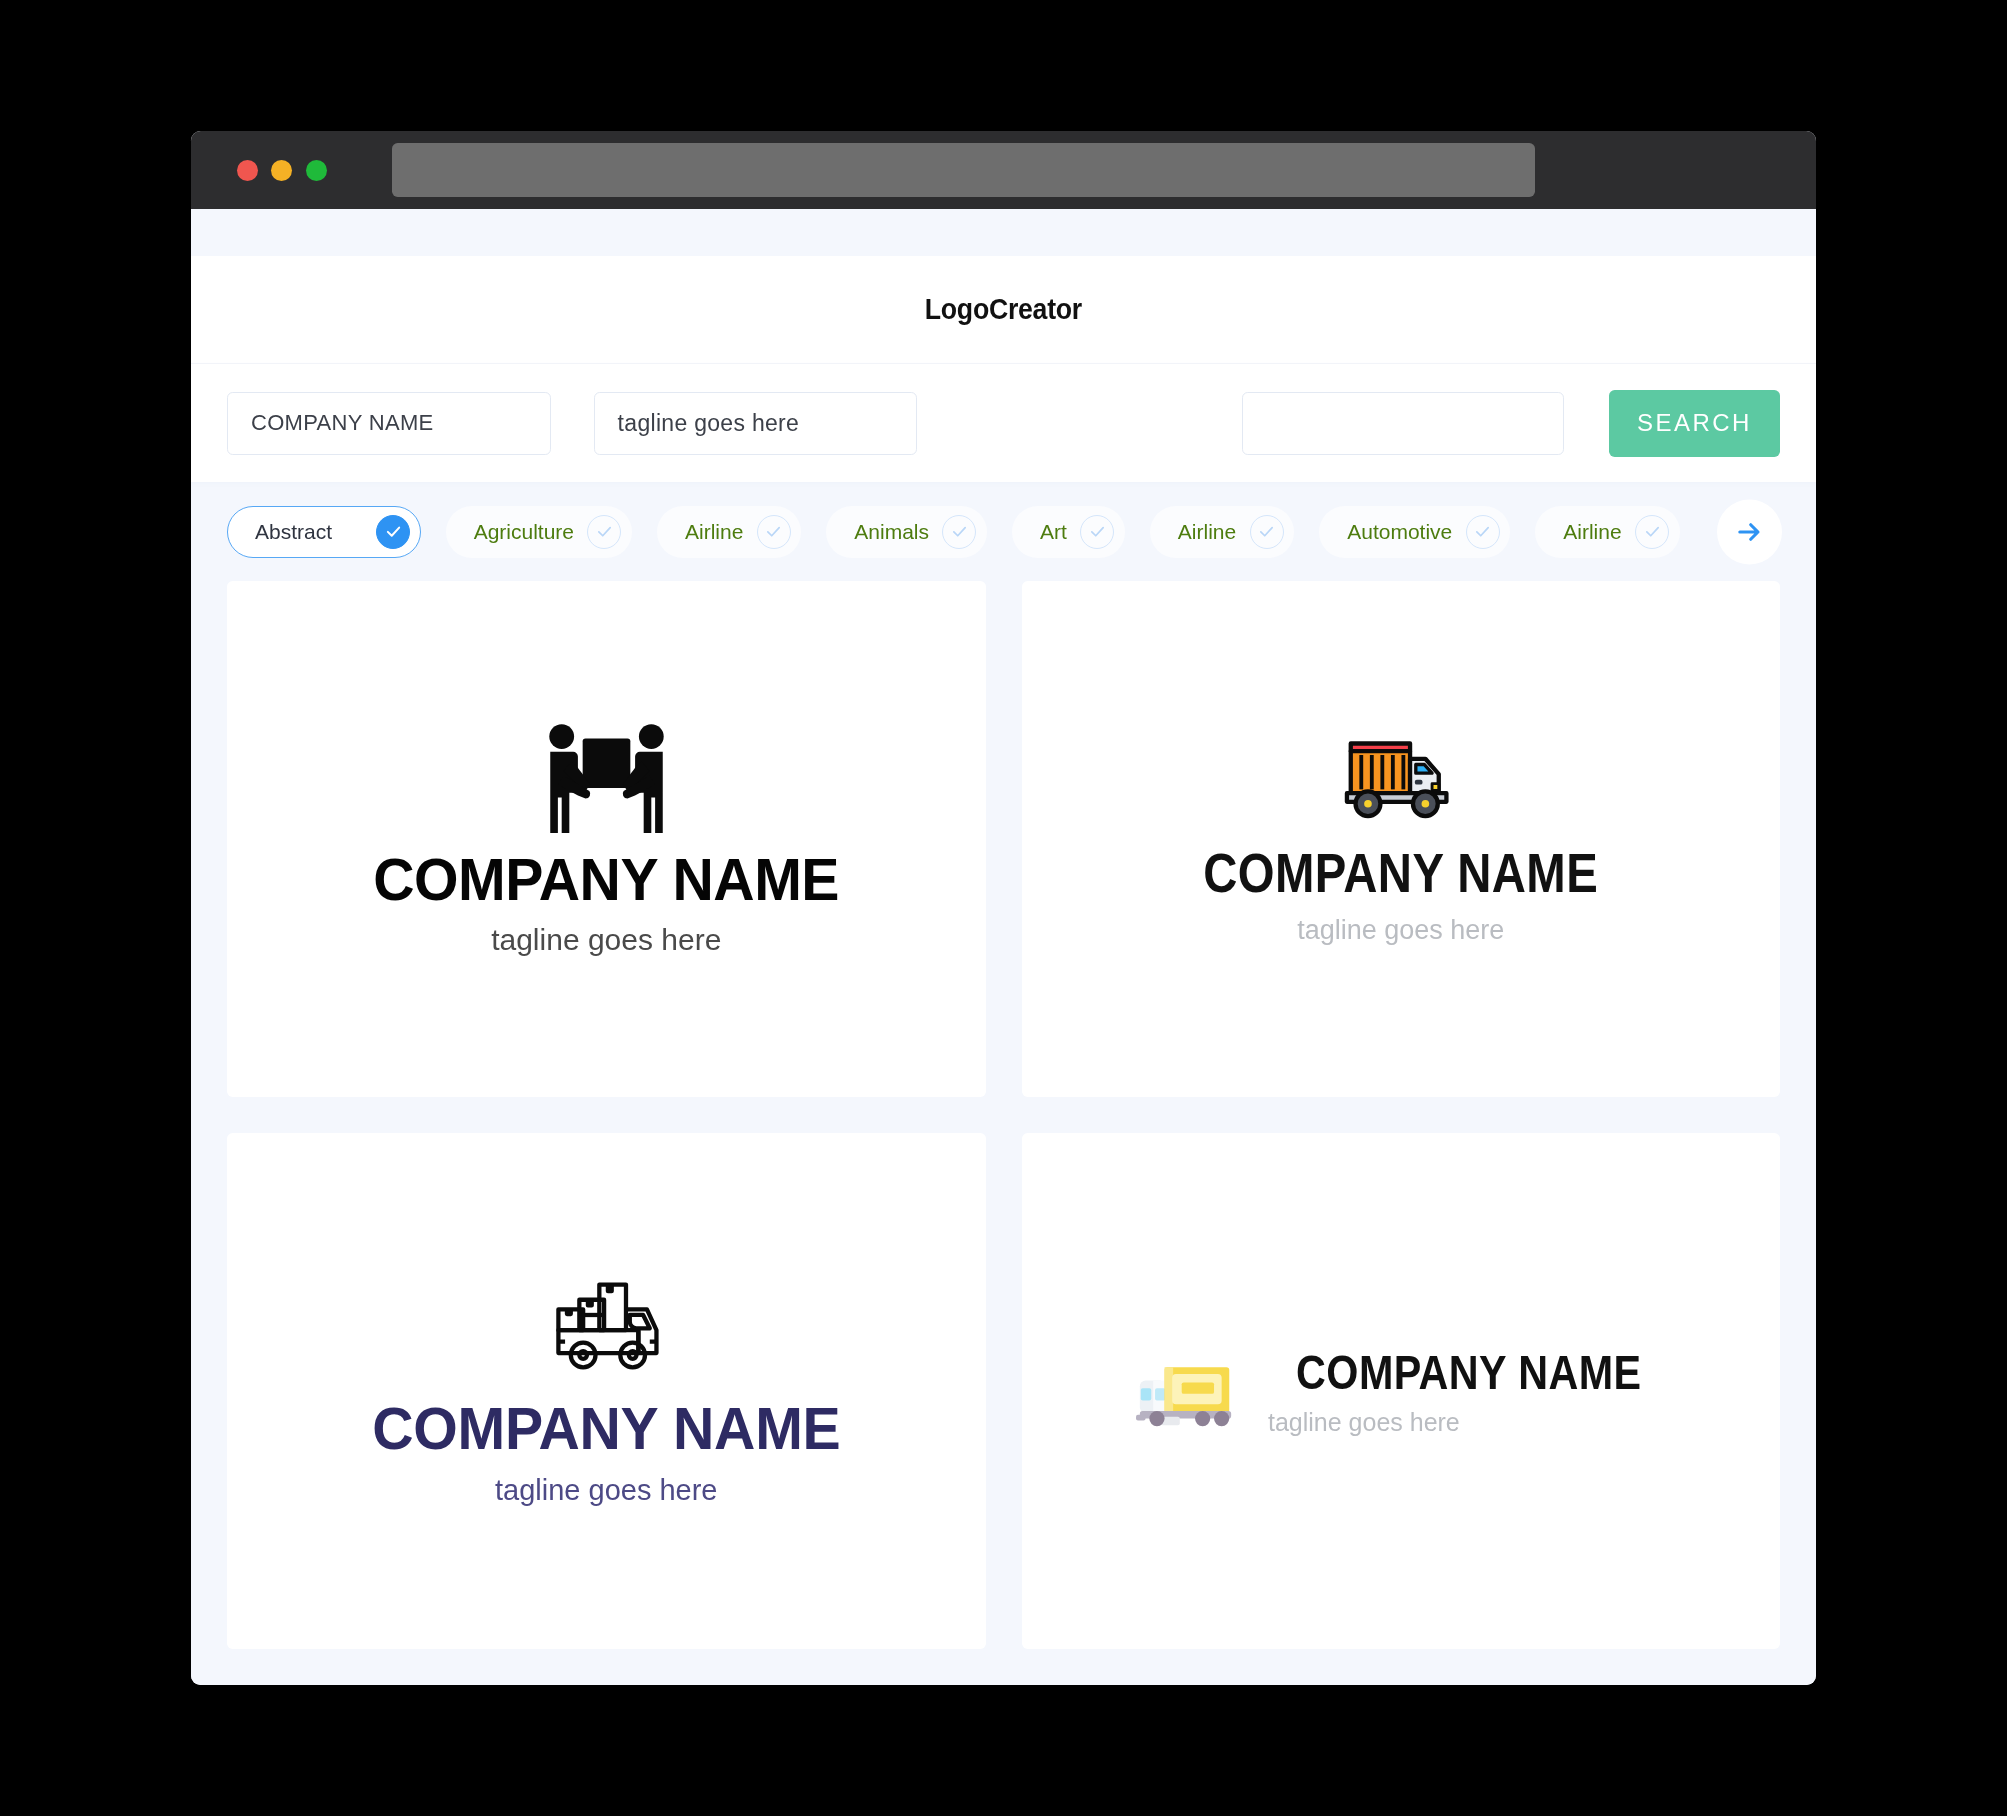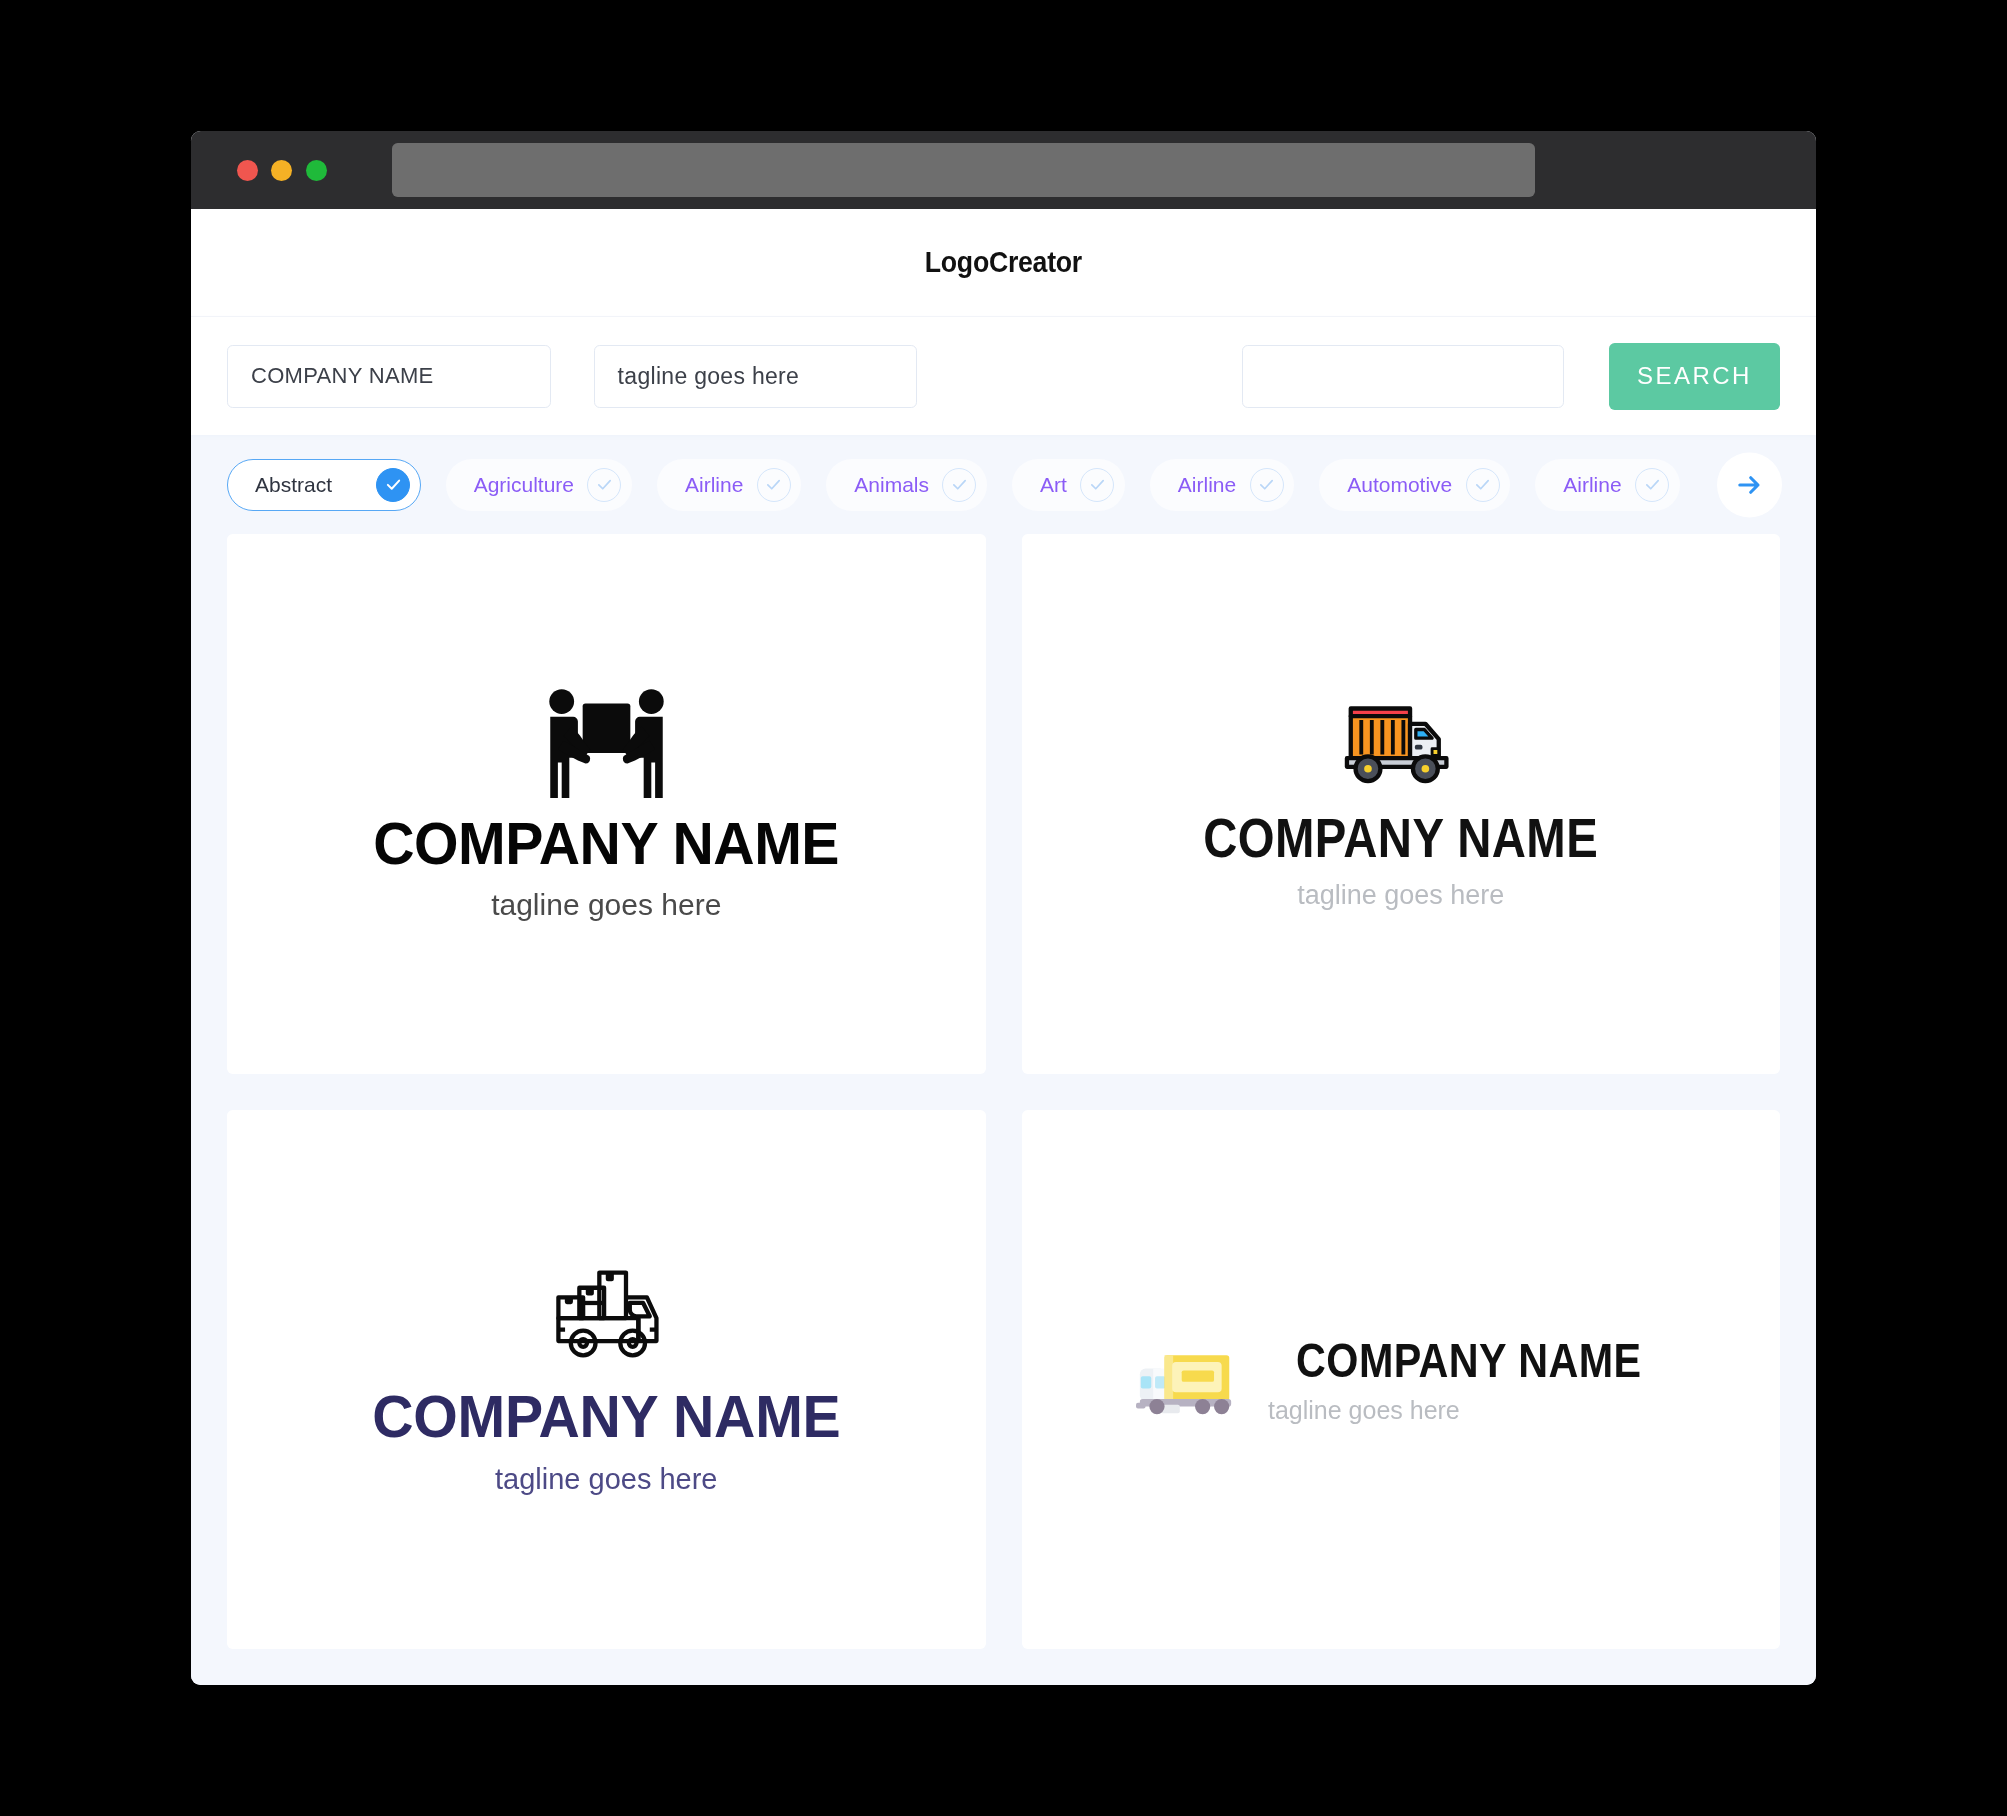--- a/index.html
+++ b/index.html
@@ -44,20 +44,21 @@
   }
 
   
   .app-header {
     background: #ffffff;
     height: 107px;
     display: flex;
     align-items: center;
     justify-content: center;
     flex: none;
+    margin-top: 47px;
   }
   .app-title {
     font-size: 29px;
     font-weight: bold;
     color: #111;
     font-family: "Liberation Sans Narrow", "Liberation Sans", sans-serif;
     letter-spacing: -0.3px;
     transform: scaleX(0.92);
   }
 
@@ -116,21 +117,21 @@
   .pill {
     height: 52px;
     border-radius: 27px;
     background: #fbfcfe;
     display: flex;
     align-items: center;
     gap: 13.4px;
     padding: 0 9.6px 0 27px;
     margin-right: 25px;
     font-size: 21px;
-    color: #8b5cf6;
+    color: #4d7c0f;
     white-space: nowrap;
     cursor: pointer;
     border: 1.4px solid transparent;
   }
   .pill.selected {
     background: #ffffff;
     border-color: #57a8f5;
     color: #2f3440;
     gap: 44px;
   }

